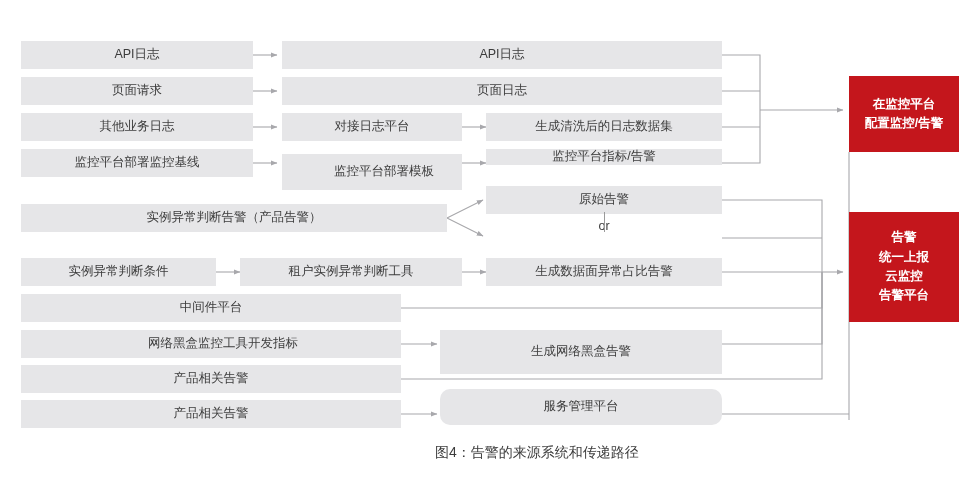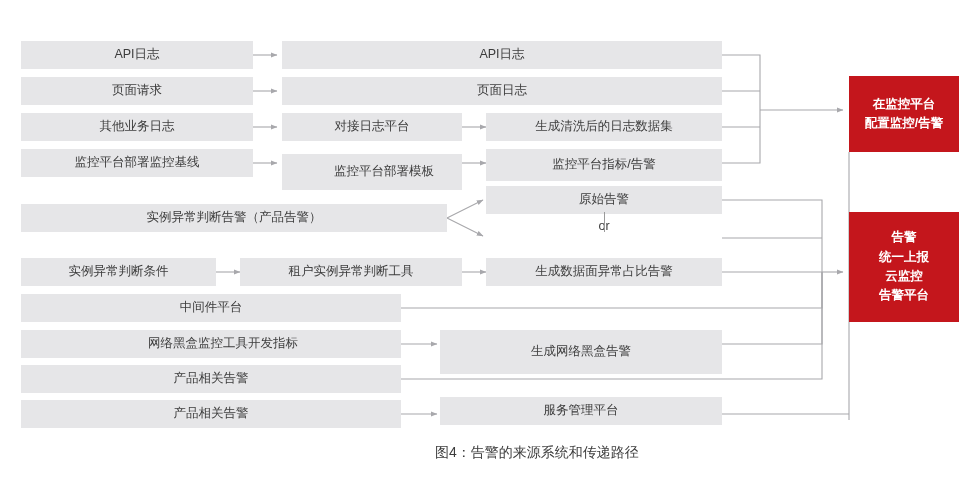--- a/index.html
+++ b/index.html
@@ -128,30 +128,30 @@
   <div class="node" style="left:21px;top:365px;width:380px;height:28px;">产品相关告警</div>
   <div class="node" style="left:21px;top:400px;width:380px;height:28px;">产品相关告警</div>
 
   <div class="node" style="left:282px;top:113px;width:180px;height:28px;">对接日志平台</div>
   <div class="node" style="left:282px;top:154px;width:180px;height:36px;padding-left:24px;">监控平台部署模板</div>
   <div class="node" style="left:240px;top:258px;width:222px;height:28px;">租户实例异常判断工具</div>
 
   <div class="node" style="left:282px;top:41px;width:440px;height:28px;">API日志</div>
   <div class="node" style="left:282px;top:77px;width:440px;height:28px;">页面日志</div>
   <div class="node" style="left:486px;top:113px;width:236px;height:28px;">生成清洗后的日志数据集</div>
-  <div class="node" style="left:486px;top:149px;width:236px;height:32px;">监控平台指标/告警</div>
+  <div class="node" style="left:486px;top:149px;width:236px;height:16px;">监控平台指标/告警</div>
 
   <div class="node" style="left:486px;top:186px;width:236px;height:28px;">原始告警</div>
   <div class="orlabel" style="left:486px;top:214px;width:236px;height:24px;">or</div>
   <div class="orcaret" style="left:604px;top:212px;height:20px;"></div>
 
   <div class="node" style="left:486px;top:258px;width:236px;height:28px;">生成数据面异常占比告警</div>
 
   <div class="node" style="left:440px;top:330px;width:282px;height:44px;">生成网络黑盒告警</div>
-  <div class="node" style="left:440px;top:397px;width:282px;height:28px;">服务管理平台</div>
+  <div class="node" style="left:440px;top:389px;width:282px;height:36px;border-radius:10px;">服务管理平台</div>
 
   <div class="node red" style="left:849px;top:76px;width:110px;height:76px;">
     <div>
       <span>在监控平台</span>
       <span>配置监控/告警</span>
     </div>
   </div>
 
   <div class="node red" style="left:849px;top:212px;width:110px;height:110px;">
     <div>

